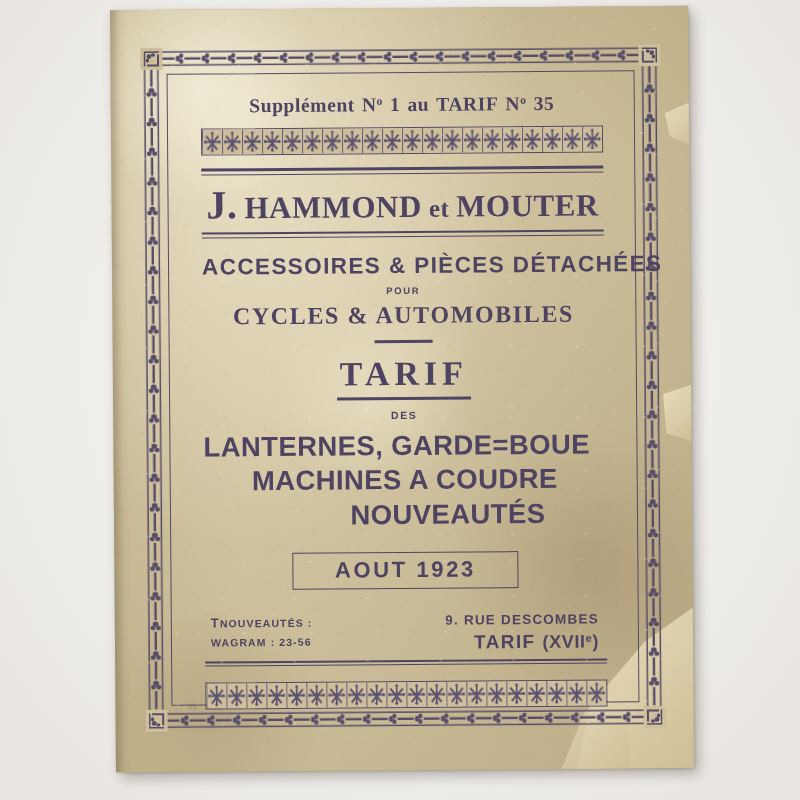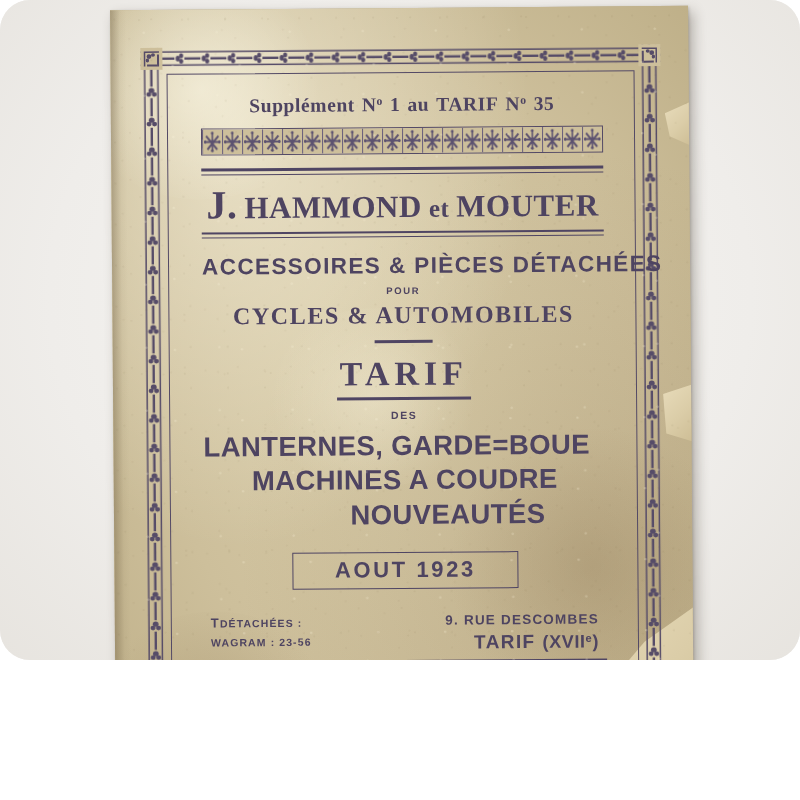--- a/index.html
+++ b/index.html
@@ -4,25 +4,24 @@
 <title>Catalogue Cover</title>
 <style>
   html, body {
     margin: 0;
     padding: 0;
     background: #ffffff;
   }
   #canvas {
     position: relative;
     width: 800px;
-    height: 660px;
+    height: 800px;
     background: #f2f0ed;
     overflow: hidden;
     font-family: "Liberation Serif", serif;
-    border-radius: 30px;
   }
 
   
   #backdrop {
     position: absolute;
     inset: 0;
     background:
       radial-gradient(ellipse at 50% 45%, #f7f6f3 0%, #efedea 62%, #e7e4df 100%);
   }
 
@@ -453,21 +452,21 @@
 
           <div class="prod prod-1">LANTERNES, GARDE=BOUE</div>
           <div class="prod prod-2">MACHINES A COUDRE</div>
           <div class="prod prod-3">NOUVEAUTÉS</div>
 
           <div class="date-box">AOUT 1923</div>
 
           <div class="footer">
             <div class="footer-left">
               <div class="f-small">
-                <span class="big">T</span><span></span><span>DÉTACHÉES :</span>
+                <span class="big">T</span><span></span><span>NOUVEAUTÉS :</span>
               </div>
               <div class="f-small">WAGRAM : 23-56</div>
             </div>
             <div class="footer-right">
               <div class="addr-1">9. RUE DESCOMBES</div>
               <div class="addr-2">
                 <span>TARIF</span><span class="sp"></span><span class="arr"><span>(XVII</span><sup>e</sup><span>)</span></span>
               </div>
             </div>
           </div>

